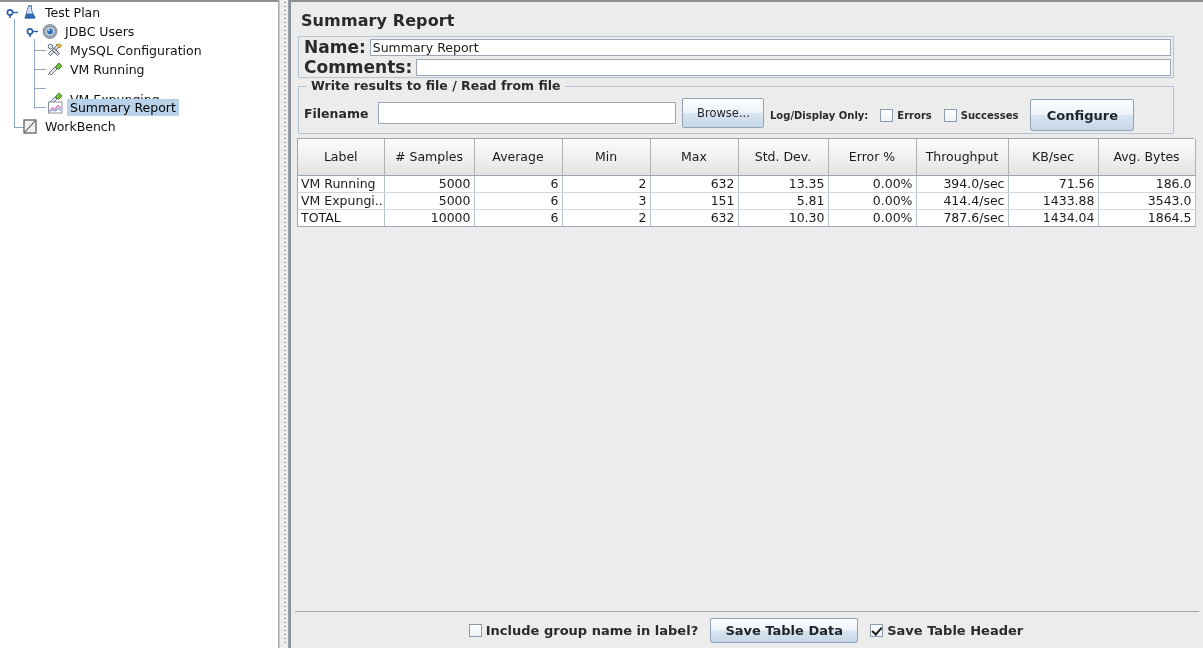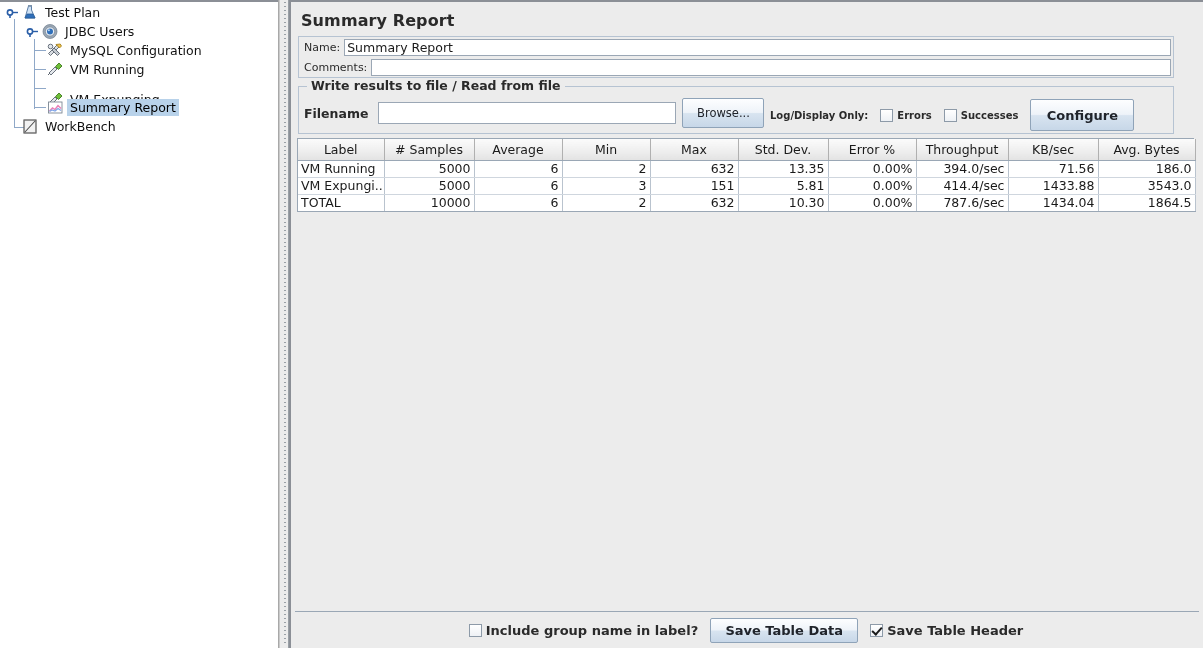--- a/index.html
+++ b/index.html
@@ -129,22 +129,22 @@
     background: transparent;
     padding: 0;
   }
   .fieldrow {
     display: flex;
     align-items: center;
     height: 20px;
     padding: 0 2px;
   }
   .fieldlabel {
-    font-weight: normal;
-    font-size: 11px;
+    font-weight: bold;
+    font-size: 17px;
     color: #2a2a2a;
     padding: 0 4px 0 3px;
     white-space: nowrap;
   }
   .textinput {
     flex: 1;
     height: 17px;
     background: #ffffff;
     border: 1px solid #9ba7b5;
     font-family: "DejaVu Sans", "Liberation Sans", sans-serif;
@@ -274,21 +274,21 @@
     width: 897px;
     font-size: 12.5px;
   }
   table.report th {
     background: linear-gradient(to bottom, #fbfbfb 0%, #efefef 55%, #e3e3e3 100%);
     border-right: 1px solid #b0b0b0;
     border-bottom: 1px solid #9aa7b5;
     font-weight: normal;
     font-size: 12.5px;
     color: #1a1a1a;
-    height: 21px;
+    height: 36px;
     text-align: center;
     padding: 0 3px;
     white-space: nowrap;
     overflow: hidden;
   }
   table.report td {
     border-right: 1px solid #b9c3ce;
     border-bottom: 1px solid #cfd6de;
     height: 17px;
     padding: 0 3px;

